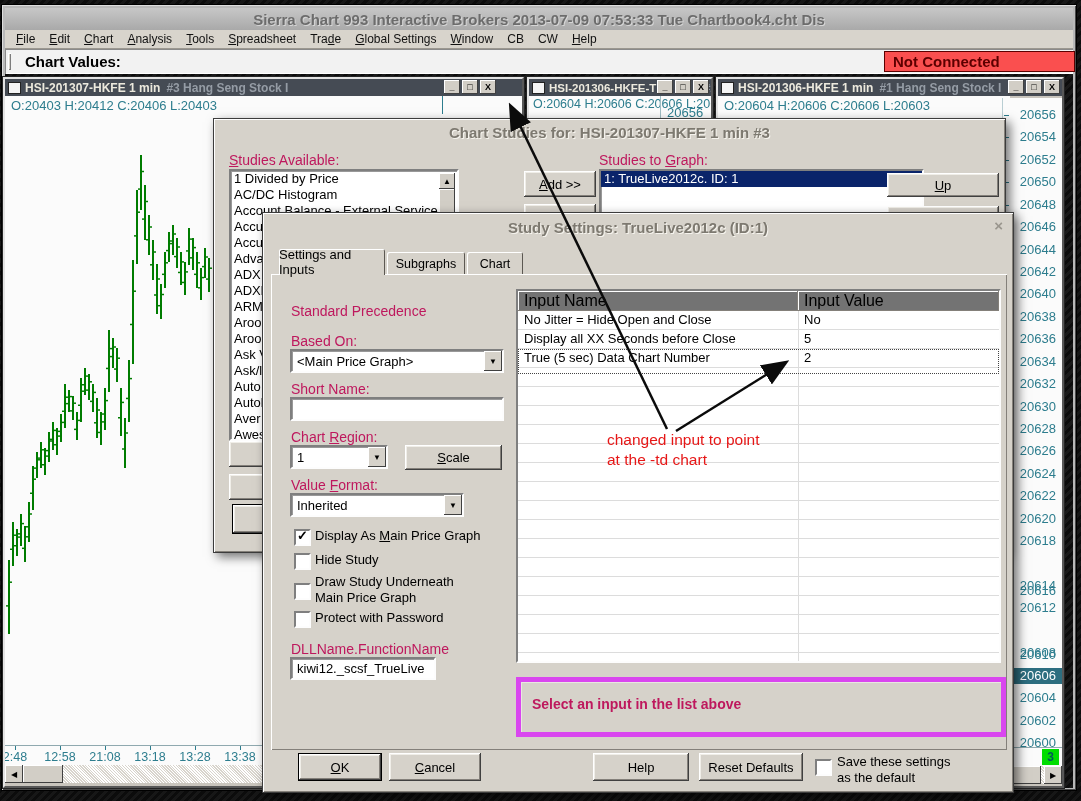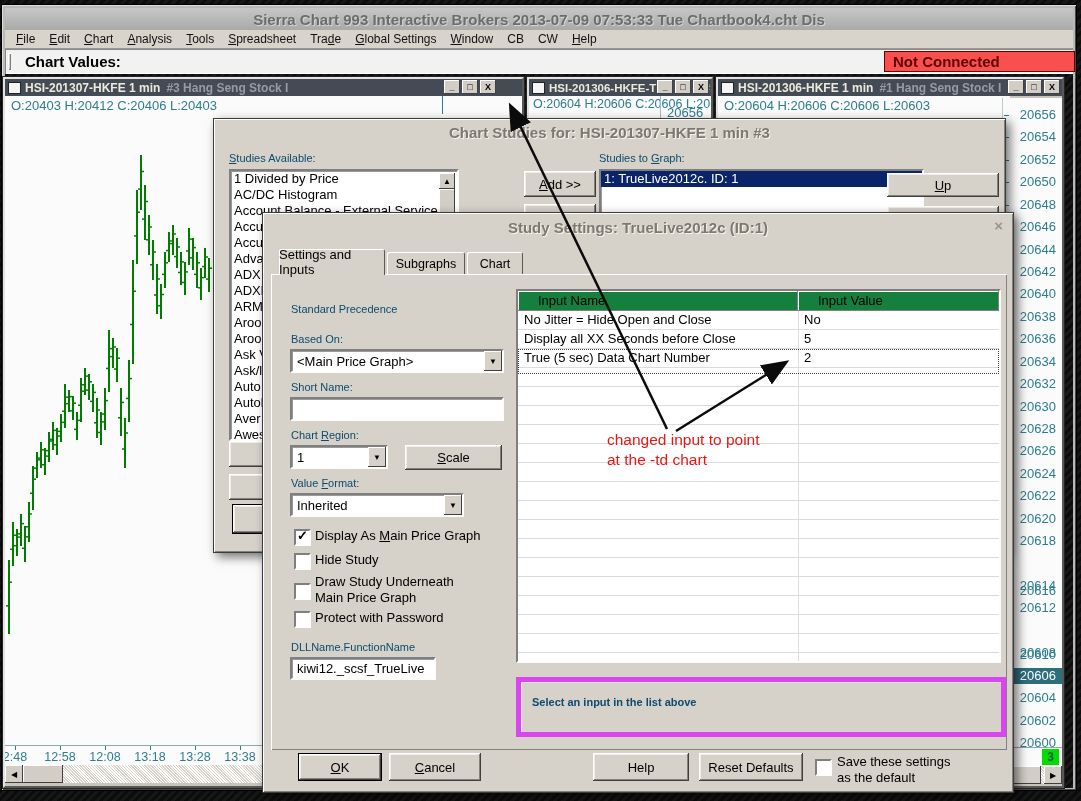--- a/index.html
+++ b/index.html
@@ -32,37 +32,37 @@
   .sb-btn{position:absolute;top:0;width:18px;height:100%;background:#d2cec6;box-shadow:inset -1px -1px 0 #404040,inset 1px 1px 0 #fff;display:flex;align-items:center;justify-content:center;font-size:8px;color:#000;}
   .sb-thumb{position:absolute;top:0;height:100%;width:40px;background:#d2cec6;box-shadow:inset -1px -1px 0 #404040,inset 1px 1px 0 #fff;}
   .pscale{position:absolute;background:#fbfbfb;overflow:hidden;}
   .plabel{position:absolute;right:0;width:100%;height:16px;font-size:13px;color:#2d7d8e;text-align:right;padding-right:7px;box-sizing:border-box;line-height:16px;}
   .plabel .ptick{position:absolute;left:1px;top:8px;width:5px;height:1px;background:#2d7d8e;}
   .plabel.hl{background:#2d6e80;color:#fff;}
   .badge{position:absolute;background:#00dd00;color:#00585c;font:bold 12px "Liberation Sans",sans-serif;display:flex;align-items:center;justify-content:center;}
   
   .dialog{background:#d6d2ca;border:1px solid #3c3c3c;box-shadow:inset 1px 1px 0 #fff,inset -1px -1px 0 #85817a,4px 4px 10px rgba(0,0,0,.55);box-sizing:border-box;}
   .dlg-title{position:absolute;font-weight:bold;font-size:15px;color:#7d7970;text-shadow:1px 1px 0 #f6f4ee;text-align:center;}
-  .dlg-label{position:absolute;font-size:11px;color:#0c4a6e;white-space:nowrap;}
+  .dlg-label{position:absolute;font-size:14px;color:#be185d;white-space:nowrap;}
   .btn{background:#d6d2ca;box-shadow:inset -1px -1px 0 #404040,inset 1px 1px 0 #fff,inset -2px -2px 0 #84807a,inset 2px 2px 0 #f0eee8;display:flex;align-items:center;justify-content:center;font-size:13px;color:#000;box-sizing:border-box;}
   .btn-default{border:1px solid #000;}
   .u{text-decoration:underline;}
   .field{background:#fff;border:2px solid;border-color:#7f7f7f #fdfdfd #fdfdfd #7f7f7f;box-shadow:inset 1px 1px 0 rgba(0,0,0,.4);box-sizing:border-box;}
   .listbox{position:absolute;overflow:hidden;}
   .li{height:16px;line-height:16px;font-size:13px;color:#000;padding-left:3px;white-space:nowrap;}
   .li.sel{background:#0a246a;color:#fff;}
   .combo-text{position:absolute;left:5px;top:3px;font-size:13px;color:#000;white-space:nowrap;}
   .cbtn{position:absolute;right:0px;top:0px;width:18px;bottom:0px;background:#d6d2ca;box-shadow:inset -1px -1px 0 #404040,inset 1px 1px 0 #fff;display:flex;align-items:center;justify-content:center;font-size:8px;color:#000;}
   .checkbox{position:absolute;width:13px;height:13px;background:#fff;border:2px solid;border-color:#7f7f7f #fdfdfd #fdfdfd #7f7f7f;box-sizing:content-box;}
   .checkbox .mark{position:absolute;left:1px;top:-3px;font-weight:bold;font-size:13px;color:#000;}
   .cb-label{position:absolute;font-size:13px;color:#000;white-space:nowrap;}
   .tab{position:absolute;background:#d6d2ca;box-shadow:inset 1px 1px 0 #fff,inset -1px 0 0 #5c5852;border-top-left-radius:2px;border-top-right-radius:2px;font-size:12.5px;display:flex;align-items:center;justify-content:center;color:#000;}
   .tab.active{font-size:13px;z-index:2;}
   .tabpage{position:absolute;box-shadow:inset 1px 1px 0 #fff,inset -1px -1px 0 #84807a;}
-  .thead-cell{position:absolute;top:0;height:20px;background:#15803d;box-shadow:inset -1px -1px 0 #84807a,inset 1px 1px 0 #fff;font-size:13px;line-height:20px;padding-left:20px;box-sizing:border-box;color:#000;}
+  .thead-cell{position:absolute;top:0;height:20px;background:#737373;box-shadow:inset -1px -1px 0 #84807a,inset 1px 1px 0 #fff;font-size:16px;line-height:20px;padding-left:6px;box-sizing:border-box;color:#000;}
   .trow{position:absolute;left:0;width:100%;height:25px;display:flex;}
   .trow .c1{width:280px;font-size:13px;line-height:18px;padding-left:6px;box-sizing:border-box;color:#000;}
   .trow .c2{flex:1;font-size:13px;line-height:18px;padding-left:6px;box-sizing:border-box;color:#000;}
   .trow.focus{outline:1px dotted #444;outline-offset:-1px;}
   .annotation{font-size:15.5px;line-height:20px;color:#e61717;white-space:nowrap;}
 </style>
 </head>
 <body>
 
 <div id="root">
@@ -269,21 +269,21 @@
           <line x1="201" x2="204" y1="165.07999999999998" y2="165.07999999999998" stroke="#007c00" stroke-width="1.5"></line>
           <line x1="204" x2="207" y1="154.2" y2="154.2" stroke="#007c00" stroke-width="1.5"></line>
         </svg>
     </div>
     <div class="timeaxis" id="timeaxis" style="left:0;top:666px;width:517px;height:20px;">
         <div class="ttick" style="left: 10px;"></div>
         <div class="tlabel" style="left: 10px;">2:48</div>
         <div class="ttick" style="left: 55px;"></div>
         <div class="tlabel" style="left: 55px;">12:58</div>
         <div class="ttick" style="left: 100px;"></div>
-        <div class="tlabel" style="left: 100px;">12:08</div>
+        <div class="tlabel" style="left: 100px;">21:08</div>
         <div class="ttick" style="left: 145px;"></div>
         <div class="tlabel" style="left: 145px;">13:18</div>
         <div class="ttick" style="left: 190px;"></div>
         <div class="tlabel" style="left: 190px;">13:28</div>
         <div class="ttick" style="left: 235px;"></div>
         <div class="tlabel" style="left: 235px;">13:38</div>
         <div class="ttick" style="left: 276px;"></div>
         <div class="tlabel" style="left: 276px;">13:4</div>
       </div>
     <div class="sb" style="left:0;top:686px;width:517px;height:18px;">

